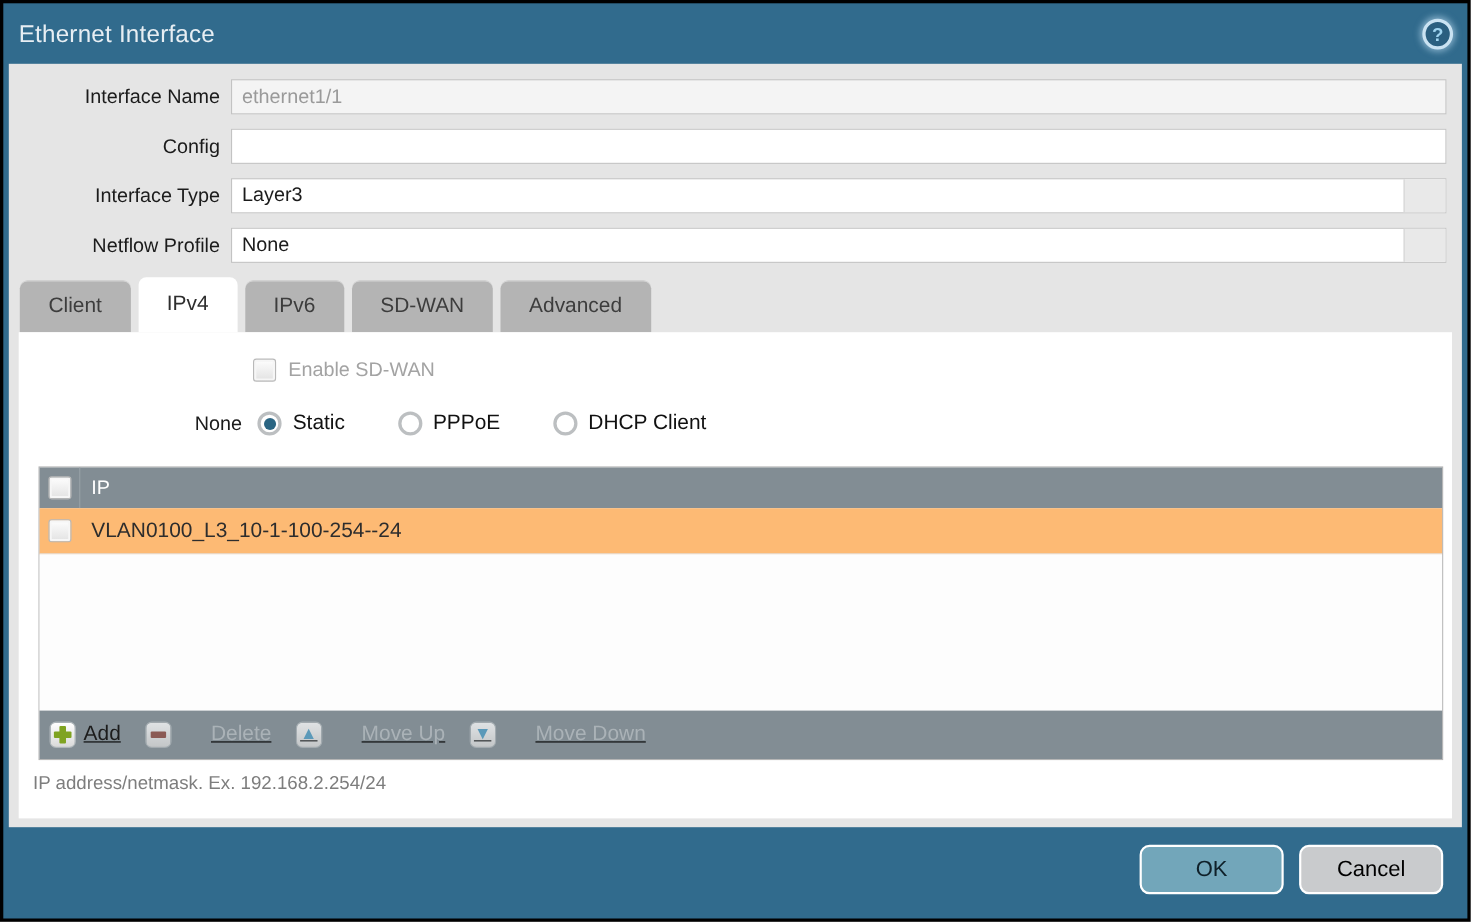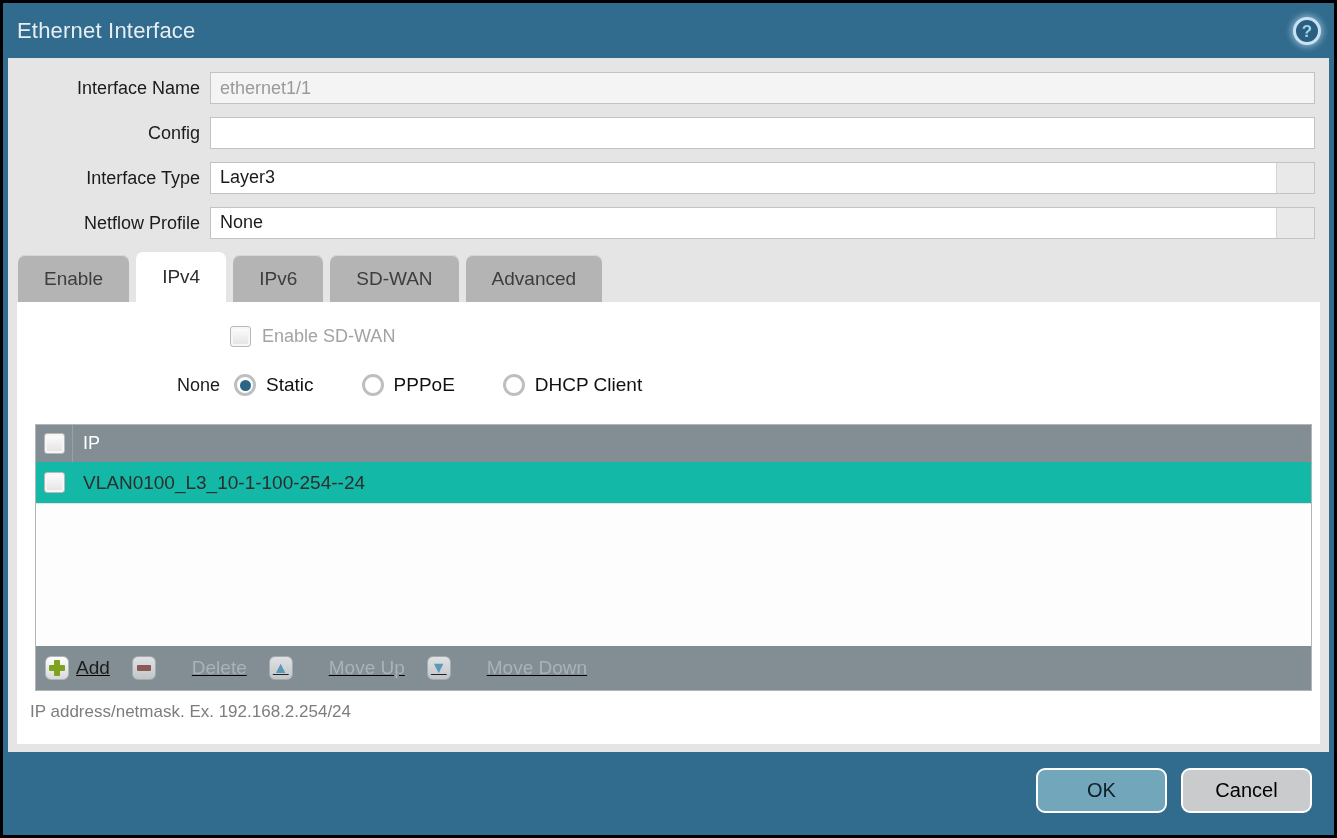--- a/index.html
+++ b/index.html
@@ -217,21 +217,21 @@
   .ip-thead .cb-col { border-right: 1px solid #98a1a7; }
   .ip-thead .col-title {
     color: #fff;
     font-size: 18px;
     padding-left: 10px;
   }
   .ip-row {
     flex: 0 0 42px;
     display: flex;
     align-items: center;
-    background: #14b8a6;
+    background: #fdba74;
     border-bottom: 1px solid #e3e3e3;
     cursor: pointer;
   }
   .ip-row .cell-text {
     font-size: 19px;
     color: #2d2d2d;
     padding-left: 10px;
   }
   .ip-body-fill { flex: 1; background: #fdfdfd; }
   .ip-toolbar {
@@ -356,21 +356,21 @@
         <div class="dropdown">
           <div class="dd-value">None</div>
           <div class="dd-btn">
             <div class="dd-arrow"></div>
           </div>
         </div>
       </div>
     </div>
 
     <div class="tabs">
-      <div class="tab">Enable</div>
+      <div class="tab">Client</div>
       <div class="tab active">IPv4</div>
       <div class="tab">IPv6</div>
       <div class="tab">SD-WAN</div>
       <div class="tab">Advanced</div>
     </div>
 
     <div class="tab-panel">
 
       <div class="sdwan-row">
         <div class="checkbox"></div>

